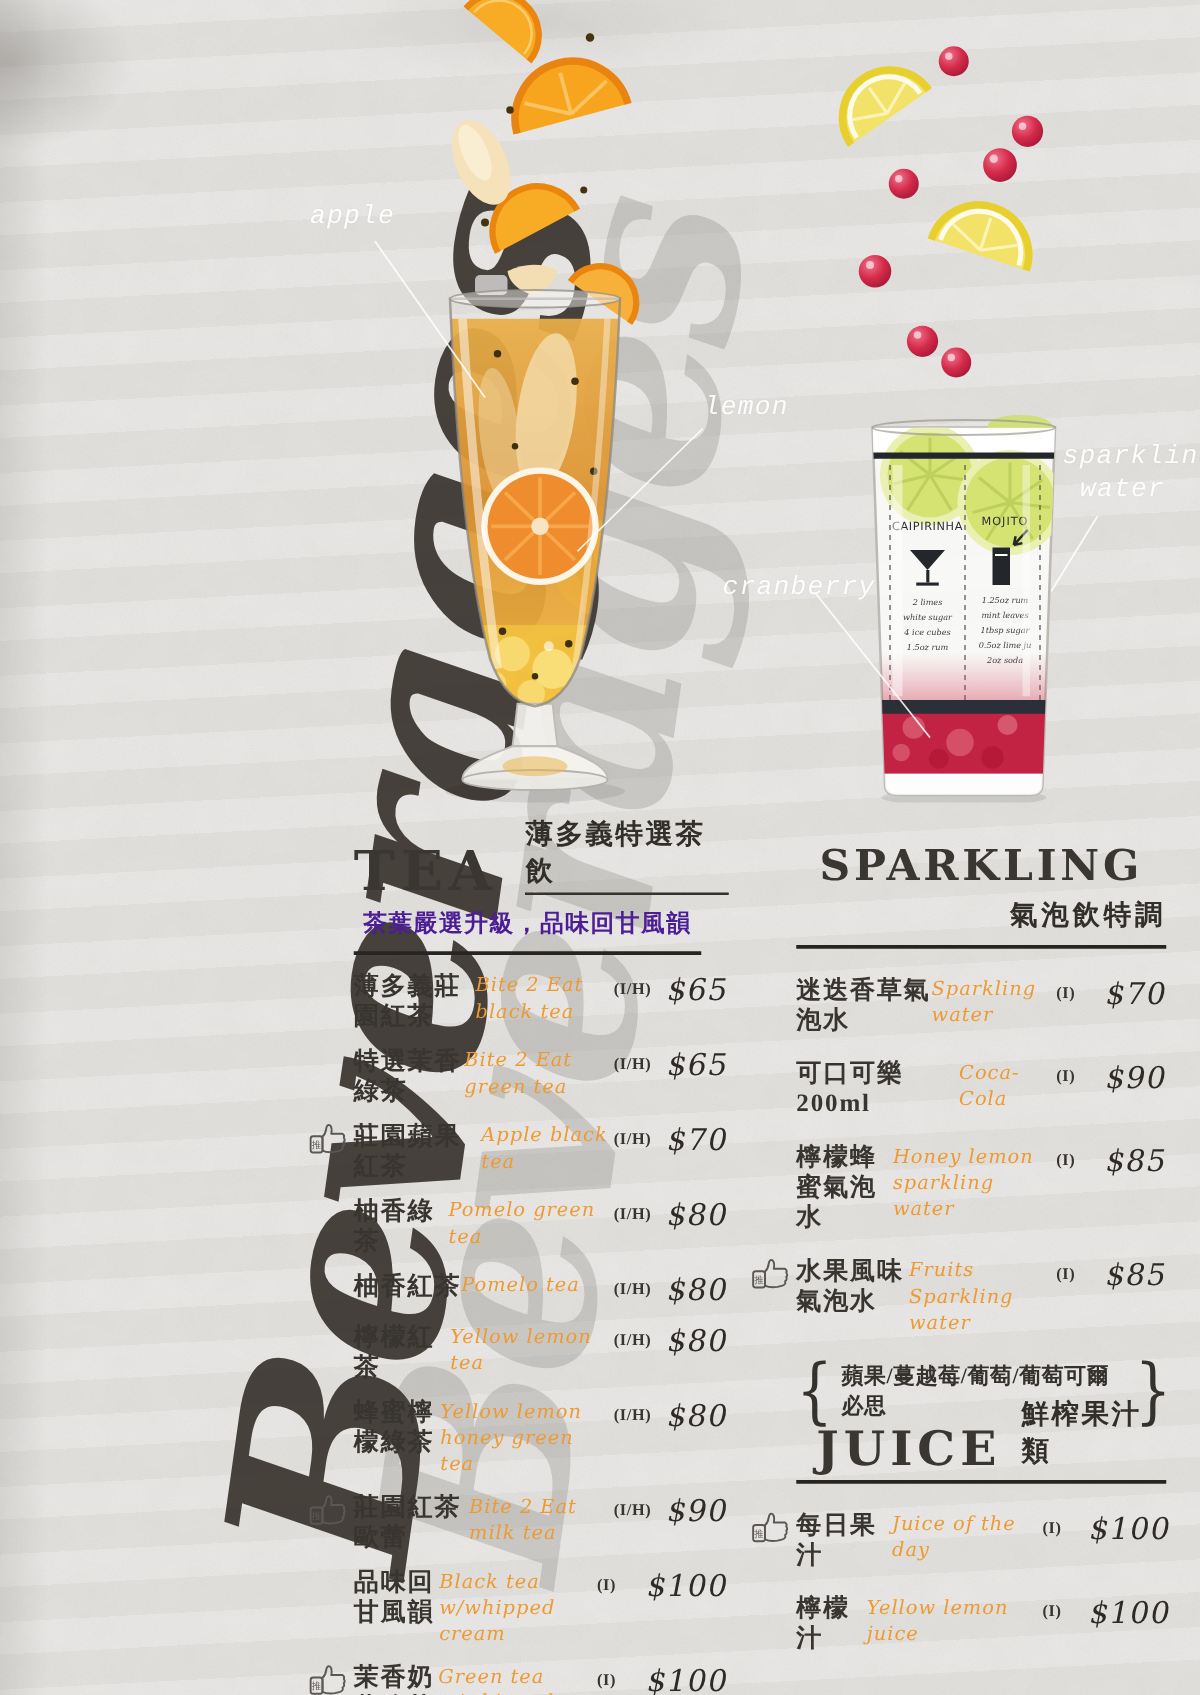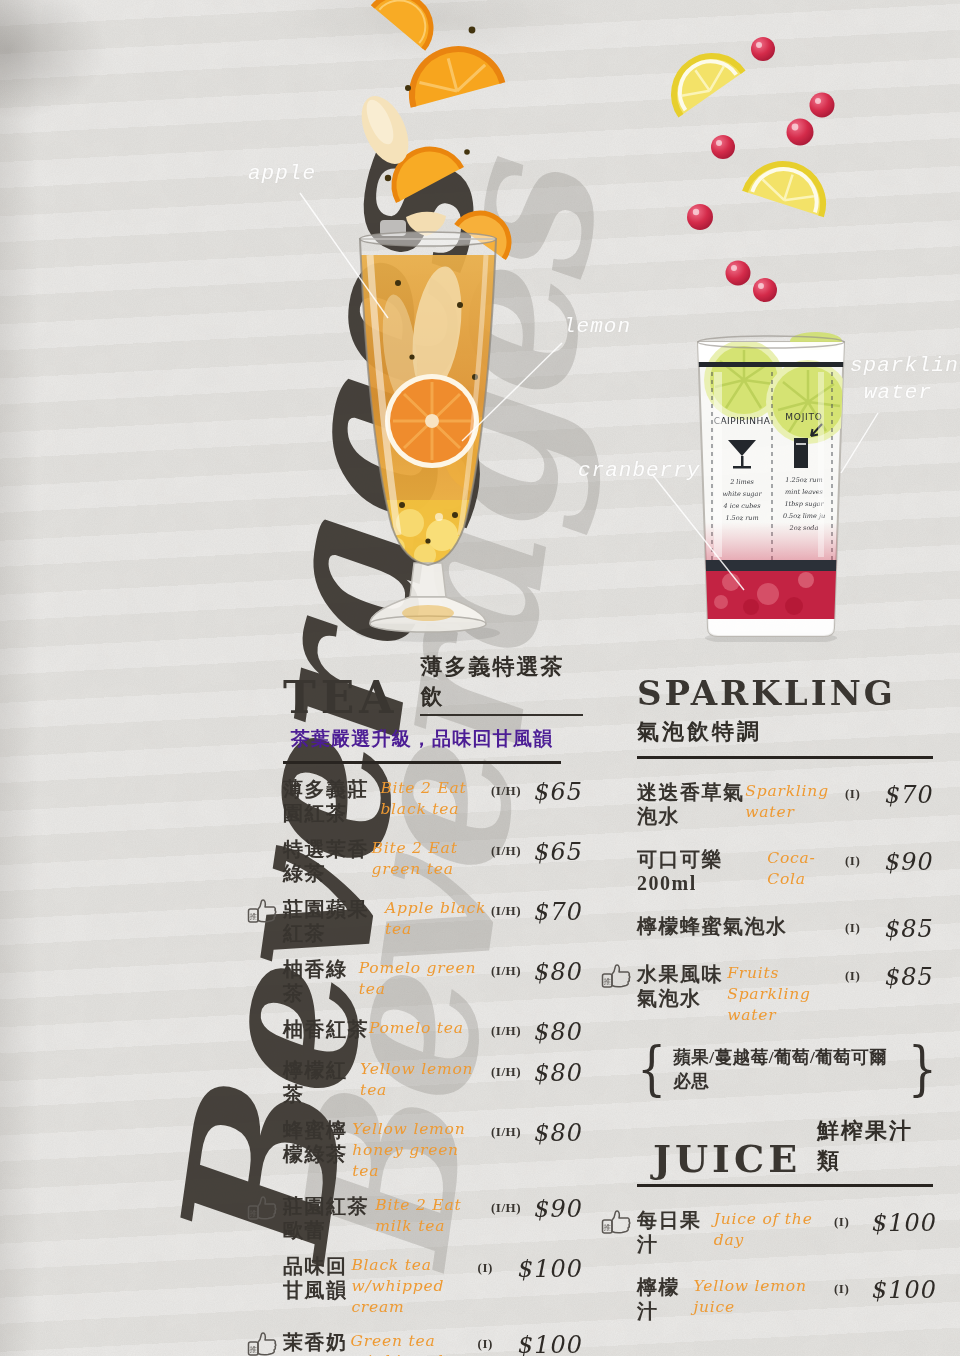--- a/index.html
+++ b/index.html
@@ -34,26 +34,26 @@
   .fruit-label{
     position:absolute;color:#fff;font-family:Liberation Mono, monospace;font-style:italic;
     font-size:21px;letter-spacing:1px;opacity:.95;text-shadow:0 0 2px rgba(0,0,0,.08);
   }
 
   
   .section{position:absolute;}
   .slab{font-family:"DejaVu Serif",serif;font-weight:900;color:#3a3631;}
   .head-row{display:flex;align-items:flex-end;gap:22px;}
   .tea-slab{font-size:44px;line-height:.85;letter-spacing:5px;}
-  .sp-slab{font-size:34px;letter-spacing:3px;line-height:1;}
+  .sp-slab{font-size:34px;letter-spacing:3px;text-align:center;line-height:1;}
   .ju-slab{font-size:38px;letter-spacing:4px;line-height:.9;}
   .head-zh{font-size:22px;font-weight:700;letter-spacing:2px;color:#322e29;
            border-bottom:2.5px solid #35312c;padding-bottom:2px;}
   .head-zh.no-line{border-bottom:none;padding-bottom:0;}
-  .sp-zh{display:block;text-align:left;font-size:22px;font-weight:700;letter-spacing:3px;margin-top:7px;color:#322e29;}
+  .sp-zh{display:block;text-align:right;font-size:22px;font-weight:700;letter-spacing:3px;margin-top:7px;color:#322e29;}
   .tea-sub{font-size:19px;letter-spacing:1.2px;color:#4c1d95;margin-top:10px;font-weight:600;text-align:center;}
   .rule{border-top:3px solid #282420;margin-top:9px;}
 
   .items{margin-top:13px;}
   .sp-items{margin-top:21px;}
   .menu-item{position:relative;display:flex;align-items:flex-start;}
   .tea-sec .menu-item{margin-bottom:12px;}
   .sp-sec .menu-item{margin-bottom:19px;}
   .names{display:flex;flex-direction:row;}
   .tea-sec .names{width:212px;}
@@ -448,20 +448,21 @@
           <span class="en-name">Coca-Cola</span>
         </span>
         <span class="size">(I)</span>
         <span class="price">$90</span>
       </div>
 
       <div class="menu-item">
 
         <span class="names">
           <span class="zh-name">檸檬蜂蜜氣泡水</span>
+          <span class="en-name">Honey lemon sparkling water</span>
         </span>
         <span class="size">(I)</span>
         <span class="price">$85</span>
       </div>
 
       <div class="menu-item">
         <span class="rec-badge">
           <svg width="31" height="29" viewBox="0 0 31 29">
             <rect x="1.5" y="11" width="9.5" height="13" rx="2" fill="none" stroke="#5b5753" stroke-width="1.5"></rect>
             <text x="6.2" y="20.5" text-anchor="middle" font-size="7.5" fill="#5b5753">推</text>

